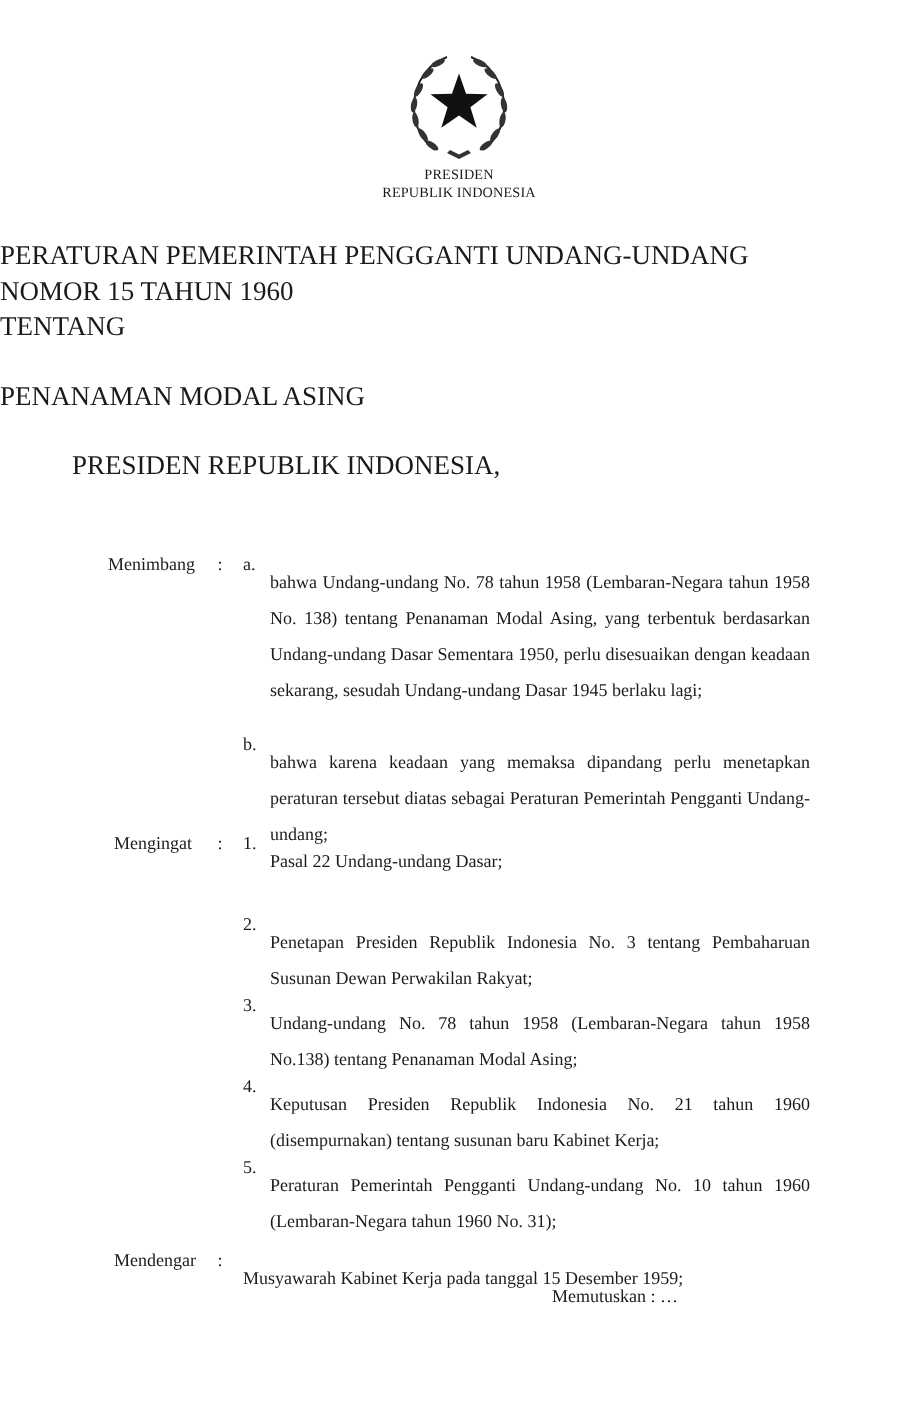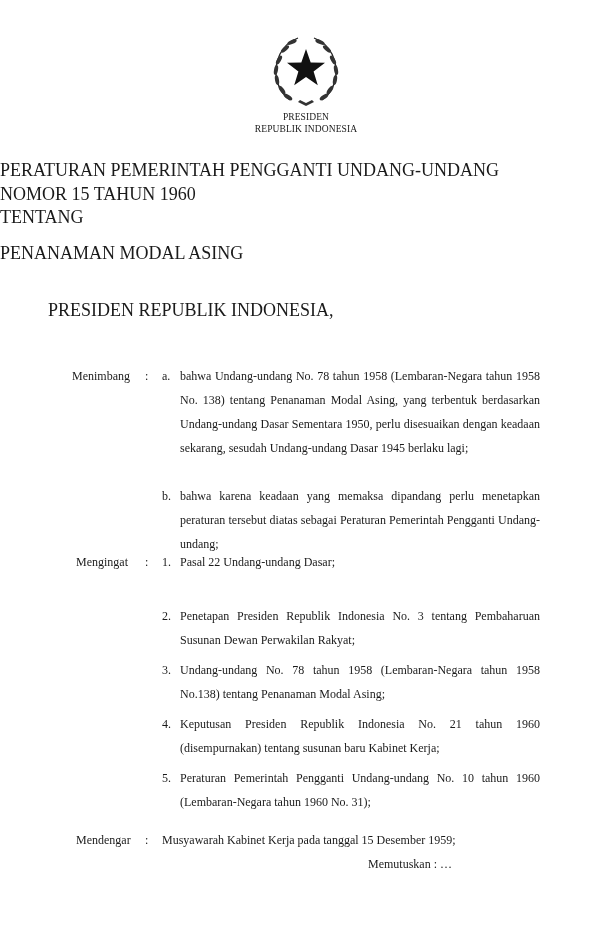--- a/index.html
+++ b/index.html
@@ -6,21 +6,21 @@
   body { width: 612px; height: 936px; position: relative; overflow: hidden;
          font-family: "Liberation Serif", "DejaVu Serif", serif; color: #1a1a1a; }
   .page { position: absolute; left: 0; top: 0; width: 524px; height: 936px; background: #fff; }
   .emblem { position: absolute; left: 268px; top: 30px; width: 76px; height: 80px; }
   .head-small { position: absolute; left: 0; width: 612px; text-align: center; font-size: 9.5px; letter-spacing: 0.1px; }
   .title-line { position: absolute; left: 0; width: 612px; text-align: left; font-size: 18px; }
   .row { position: absolute; font-size: 12px; line-height: 24px; }
   .lbl { position: absolute; white-space: nowrap; }
   .colon { position: absolute; }
   .mark { position: absolute; }
-  .txt { position: absolute; text-align: justify; text-align-last: left; }
+  .txt { position: absolute; text-align: justify; text-align-last: left; margin-top: 12px; }
   .txt.single { white-space: nowrap; }
   .memutuskan { position: absolute; right: 72px; top: 852px; font-size: 12px; line-height: 24px; white-space: nowrap; }
 </style>
 </head>
 <body>
 
 <div class="page">
 
   <svg class="emblem" viewBox="0 0 76 80">
     <g fill="none" stroke="#222" stroke-width="1.3">
@@ -51,21 +51,21 @@
 
     <polygon fill="#111" points="38,19 42.7,32.5 57,32.8 45.6,41.5 49.8,55.2 38,47 26.2,55.2 30.4,41.5 19,32.8 33.3,32.5"></polygon>
   </svg>
 
   <div class="head-small" style="top:112px;">PRESIDEN</div>
   <div class="head-small" style="top:124px;">REPUBLIK INDONESIA</div>
 
   <div class="title-line" style="top:160px;">PERATURAN PEMERINTAH PENGGANTI UNDANG-UNDANG</div>
   <div class="title-line" style="top:184px;">NOMOR 15 TAHUN 1960</div>
   <div class="title-line" style="top:207px;">TENTANG</div>
-  <div class="title-line" style="top:243px;">PENANAMAN MODAL ASING</div>
+  <div class="title-line" style="top:254px;">PENANAMAN MODAL ASING</div>
 
   <div class="title-line" style="top:300px;margin-left:48px;">PRESIDEN REPUBLIK INDONESIA,</div>
 
   <div>
     <div class="row lbl" style="left:72px; top:364px;">Menimbang</div>
     <div class="row colon" style="left:145px; top:364px;">:</div>
 
     <div class="row mark" style="left:162px; top:364px;">a.</div>
     <div class="row txt" style="left:180px; top:364px; width:360px;">bahwa Undang-undang No. 78 tahun 1958 (Lembaran-Negara tahun 1958 No. 138) tentang Penanaman Modal Asing, yang terbentuk berdasarkan Undang-undang Dasar Sementara 1950, perlu disesuaikan dengan keadaan sekarang, sesudah Undang-undang Dasar 1945 berlaku lagi;</div>
 

